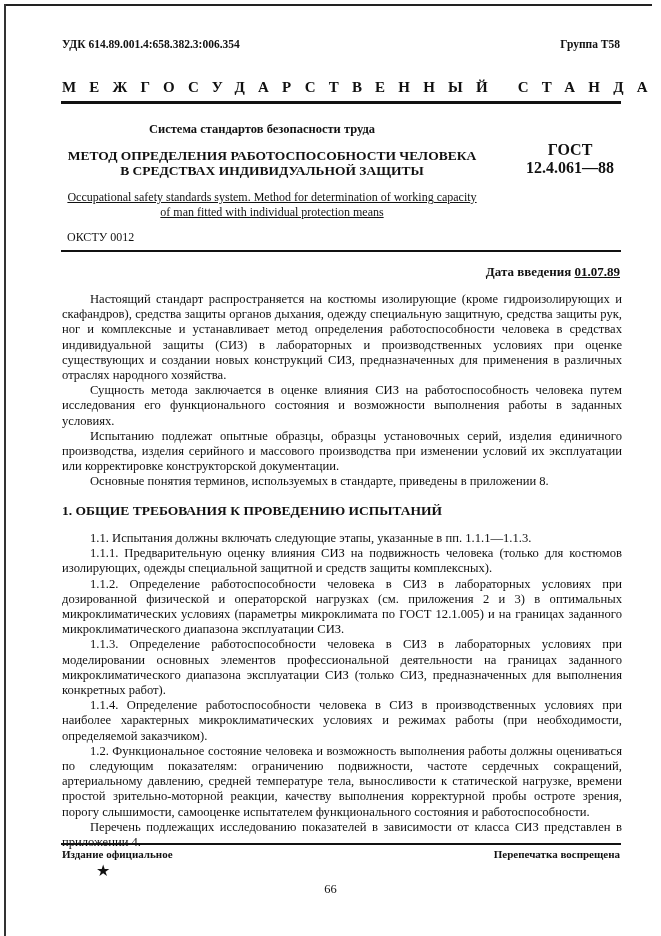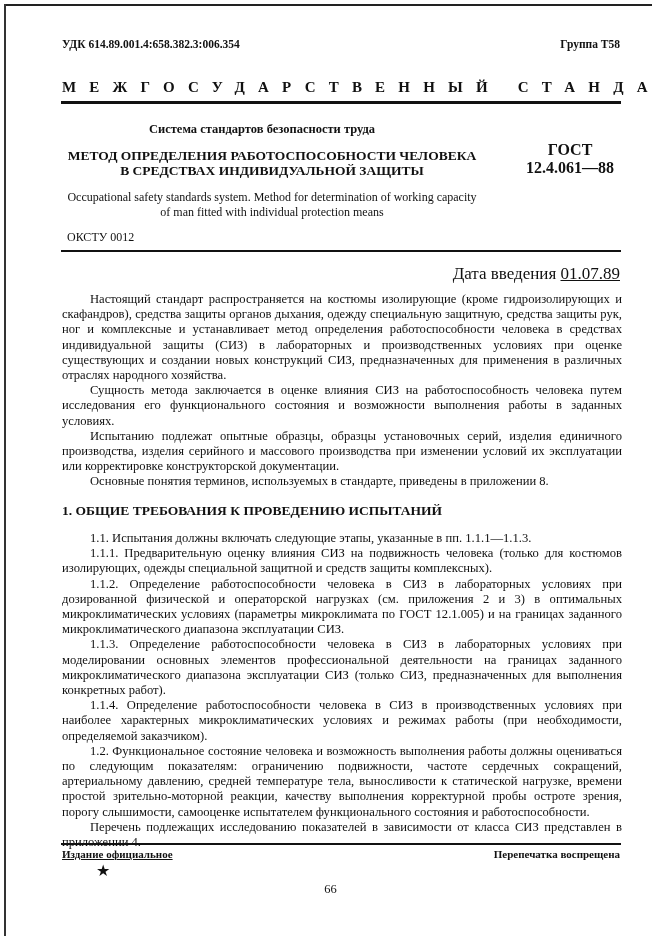--- a/index.html
+++ b/index.html
@@ -14,35 +14,35 @@
   .group { right: 41px; top: 38px; font-size: 11.5px; font-weight: bold; text-align: center; }
   .interstate {
     left: 62px; top: 79px; width: 560px; font-size: 15px; font-weight: bold;
     letter-spacing: 13.2px; white-space: nowrap;
   }
   .rule-thick { left: 61px; width: 560px; height: 3px; background: #111; }
   .rule1 { top: 101px; }
   .series { left: 62px; width: 400px; top: 122px; text-align: center; font-size: 12.5px; font-weight: bold; }
   .title { left: 62px; width: 420px; top: 148px; text-align: center; font-size: 13.5px; font-weight: bold; line-height: 15px; }
   .gost { left: 520px; width: 100px; top: 141px; text-align: center; font-size: 16px; font-weight: bold; line-height: 18px; }
-  .en-title { left: 62px; width: 420px; top: 190px; text-align: center; font-size: 12px; line-height: 15px; }
+  .en-title { left: 62px; width: 420px; top: 190px; text-align: center; font-size: 12px; line-height: 15px; text-decoration: underline; }
   .okstu { left: 67px; top: 230px; font-size: 12px; }
   .rule2 { top: 250px; height: 2px; }
-  .intro-date { right: 41px; top: 264px; font-size: 17px; font-weight: normal; margin-left: 48px; }
+  .intro-date { right: 41px; top: 264px; font-size: 13px; font-weight: bold; margin-left: 48px; }
   .intro-date .d { text-decoration: underline; }
   .body-text {
     left: 62px; width: 560px; font-size: 12.6px; line-height: 15.2px;
     text-align: justify;
   }
   .body-text p { margin: 0; text-indent: 28px; }
   .b1 { top: 292px; }
   .section-h { left: 62px; width: 560px; top: 503px; text-align: left; font-size: 13.5px; font-weight: bold; }
   .b2 { top: 531px; }
   .rule3 { top: 843px; height: 2px; }
-  .foot-left { left: 62px; top: 848px; font-size: 11px; font-weight: bold; text-decoration: underline; }
+  .foot-left { left: 62px; top: 848px; font-size: 11px; font-weight: bold; }
   .foot-right { right: 41px; top: 848px; font-size: 11px; font-weight: bold; padding-left: 48px; }
   .star { left: 96px; top: 861px; font-size: 16px; }
   .page-no { left: 0; width: 661px; top: 882px; text-align: center; font-size: 12.5px; }
 </style>
 </head>
 <body>
 
 <div class="frame-top"></div>
 <div class="frame-left"></div>
 

